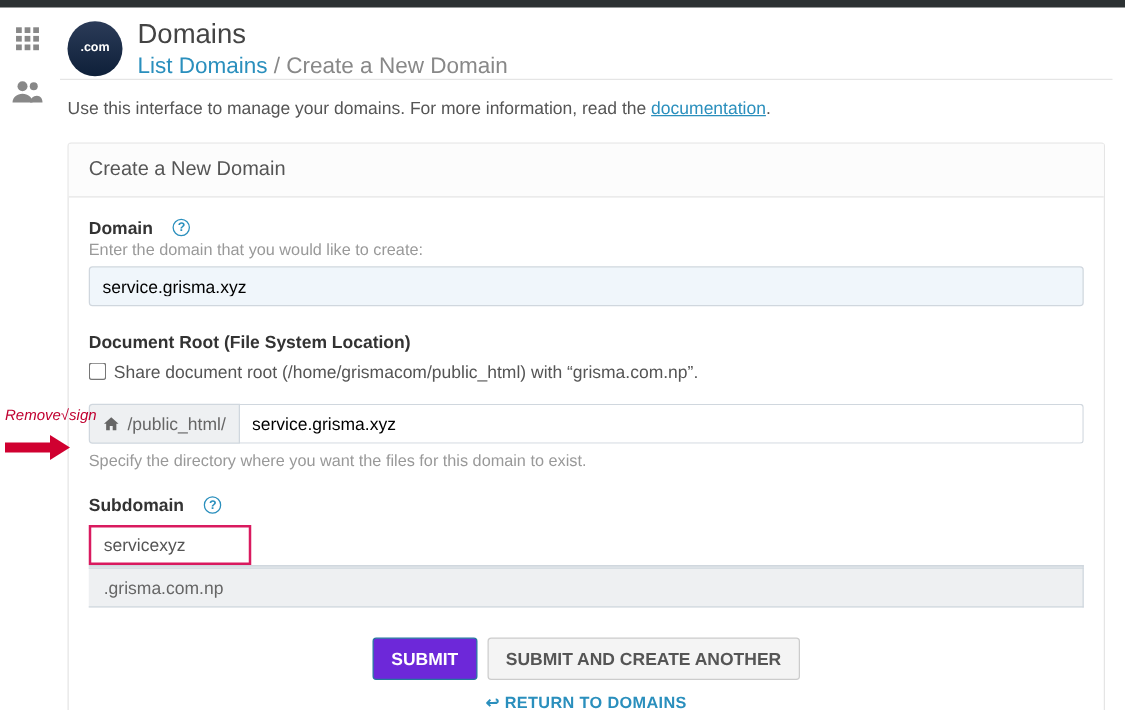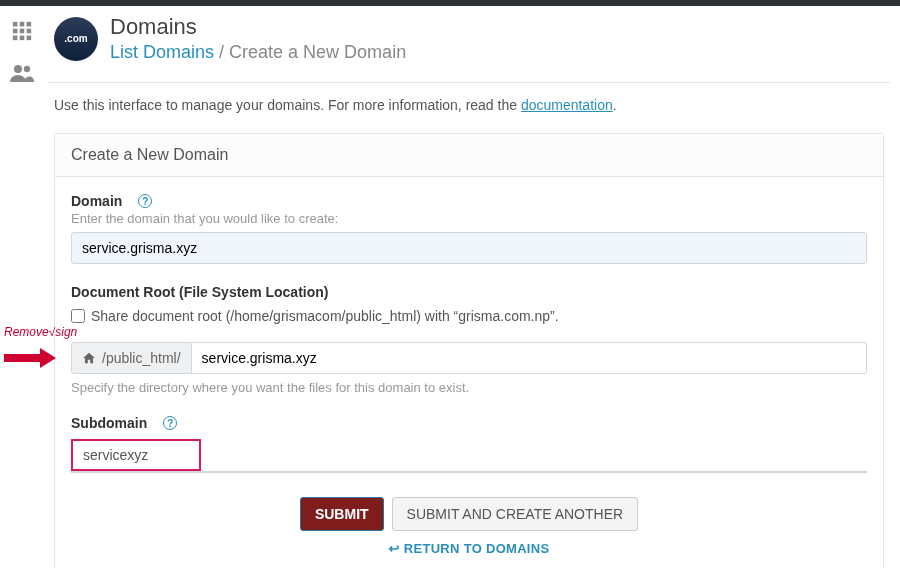--- a/index.html
+++ b/index.html
@@ -2,21 +2,21 @@
 <html><head>
   <meta charset="utf-8">
   <style>
     * { box-sizing: border-box; margin: 0; padding: 0; }
     body { font-family: -apple-system, BlinkMacSystemFont, "Segoe UI", Helvetica, Arial, sans-serif; font-size: 14px; color: #555; background: #fff; }
     .topbar { background: #2c3133; height: 6px; }
     .container { display: flex; }
     .sidebar { width: 44px; padding-top: 14px; display: flex; flex-direction: column; align-items: center; gap: 18px; }
     .sidebar svg { fill: #888; }
     .main { flex: 1; padding: 0 10px 0 4px; }
-    .page-header { display: flex; align-items: center; padding: 8px 6px 19px; border-bottom: 1px solid #e5e5e5; }
+    .page-header { display: flex; align-items: center; padding: 8px 6px 0; border-bottom: 1px solid #e5e5e5; }
     .page-icon { width: 44px; height: 44px; border-radius: 50%; background: linear-gradient(#2b3b58, #0e2039); display: flex; align-items: center; justify-content: center; color: #fff; font-size: 10px; font-weight: 600; flex-shrink: 0; }
     .header-text { margin-left: 12px; }
     .page-title { font-size: 22px; font-weight: 400; color: #444; line-height: 1.2; }
     .breadcrumb { font-size: 18px; color: #888; margin-top: 2px; }
     .breadcrumb a { color: #2a8fbd; text-decoration: none; }
     .intro { padding: 14px 6px; font-size: 14px; color: #555; }
     .intro a { color: #2a8fbd; text-decoration: underline; }
     .card { border: 1px solid #e5e5e5; border-radius: 3px; margin: 6px 6px 0; }
     .card-header { padding: 12px 16px; font-size: 16px; color: #555; border-bottom: 1px solid #e5e5e5; background: #fcfcfc; }
     .card-body { padding: 16px; }
@@ -28,22 +28,22 @@
     .input-white { background: #fff; }
     .input::placeholder { color: #999; }
     .checkbox-row { display: flex; align-items: center; gap: 6px; margin-top: 8px; font-size: 14px; color: #555; }
     .checkbox-row input { width: 14px; height: 14px; }
     .input-group { display: flex; margin-top: 18px; }
     .input-addon { background: #eef0f2; border: 1px solid #d0d7de; border-radius: 3px 0 0 3px; padding: 7px 10px; display: flex; align-items: center; gap: 6px; color: #666; font-size: 14px; }
     .input-group .input { border-radius: 0 3px 3px 0; border-left: none; margin-top: 0; }
     .subdomain-input { border: 2px solid #d91a5f; padding: 6px 10px; font-size: 14px; width: 130px; color: #555; }
     .actions { display: flex; justify-content: center; gap: 8px; margin-top: 24px; }
     .btn { padding: 8px 14px; font-size: 14px; border-radius: 3px; cursor: pointer; }
-    .btn-primary { background: #7f1d1d; color: #fff; border: 1px solid #2477a0; font-weight: 600; }
-    .btn-secondary { background: #f4f4f4; color: #555; border: 1px solid #ccc; }
+    .btn-primary { background: #6d28d9; color: #fff; border: 1px solid #2477a0; font-weight: 600; }
+    .btn-secondary { background: #f4f4f4; color: #555; border: 1px solid #ccc; font-weight: bold; }
     .return-link { text-align: center; margin-top: 10px; color: #2a8fbd; font-size: 13px; font-weight: 600; letter-spacing: 0.3px; display: flex; align-items: center; justify-content: center; gap: 4px; }
     .annotation { position: absolute; left: 4px; top: 297px; display: flex; align-items: center; color: #c00030; font-size: 12px; pointer-events: none; margin-top: 23px; }
     .annotation-text { font-weight: 400; font-style: italic; line-height: 1; }
     .arrow { position: relative; display: flex; align-items: center; margin-top: 10px; }
     .arrow-line { width: 36px; height: 8px; background: #d00030; }
     .arrow-head { width: 0; height: 0; border-top: 10px solid transparent; border-bottom: 10px solid transparent; border-left: 16px solid #d00030; }
     .subdomain-wrap { display: flex; margin-top: 8px; flex-direction: column; }
     .subdomain-rest { flex: 1; border: 1px solid #d0d7de; border-left: none; }
     .subdomain-addon { background: #eef0f2; border: 1px solid #d0d7de; border-left: none; padding: 7px 12px; color: #666; }
     .pg-rel { position: relative; }
@@ -129,20 +129,21 @@
         </div>
 
         <div class="form-group">
           <div class="form-label">
             <span>Subdomain</span>
             <span class="help-icon">?</span>
           </div>
           <div class="subdomain-wrap">
             <input class="subdomain-input" value="servicexyz" style="">
             <div class="subdomain-rest"></div>
+            <div class="subdomain-addon">.grisma.com.np</div>
           </div>
         </div>
 
         <div class="actions">
           <button class="btn btn-primary">SUBMIT</button>
           <button class="btn btn-secondary">SUBMIT AND CREATE ANOTHER</button>
         </div>
 
         <div class="return-link">
           <span>↩</span>

